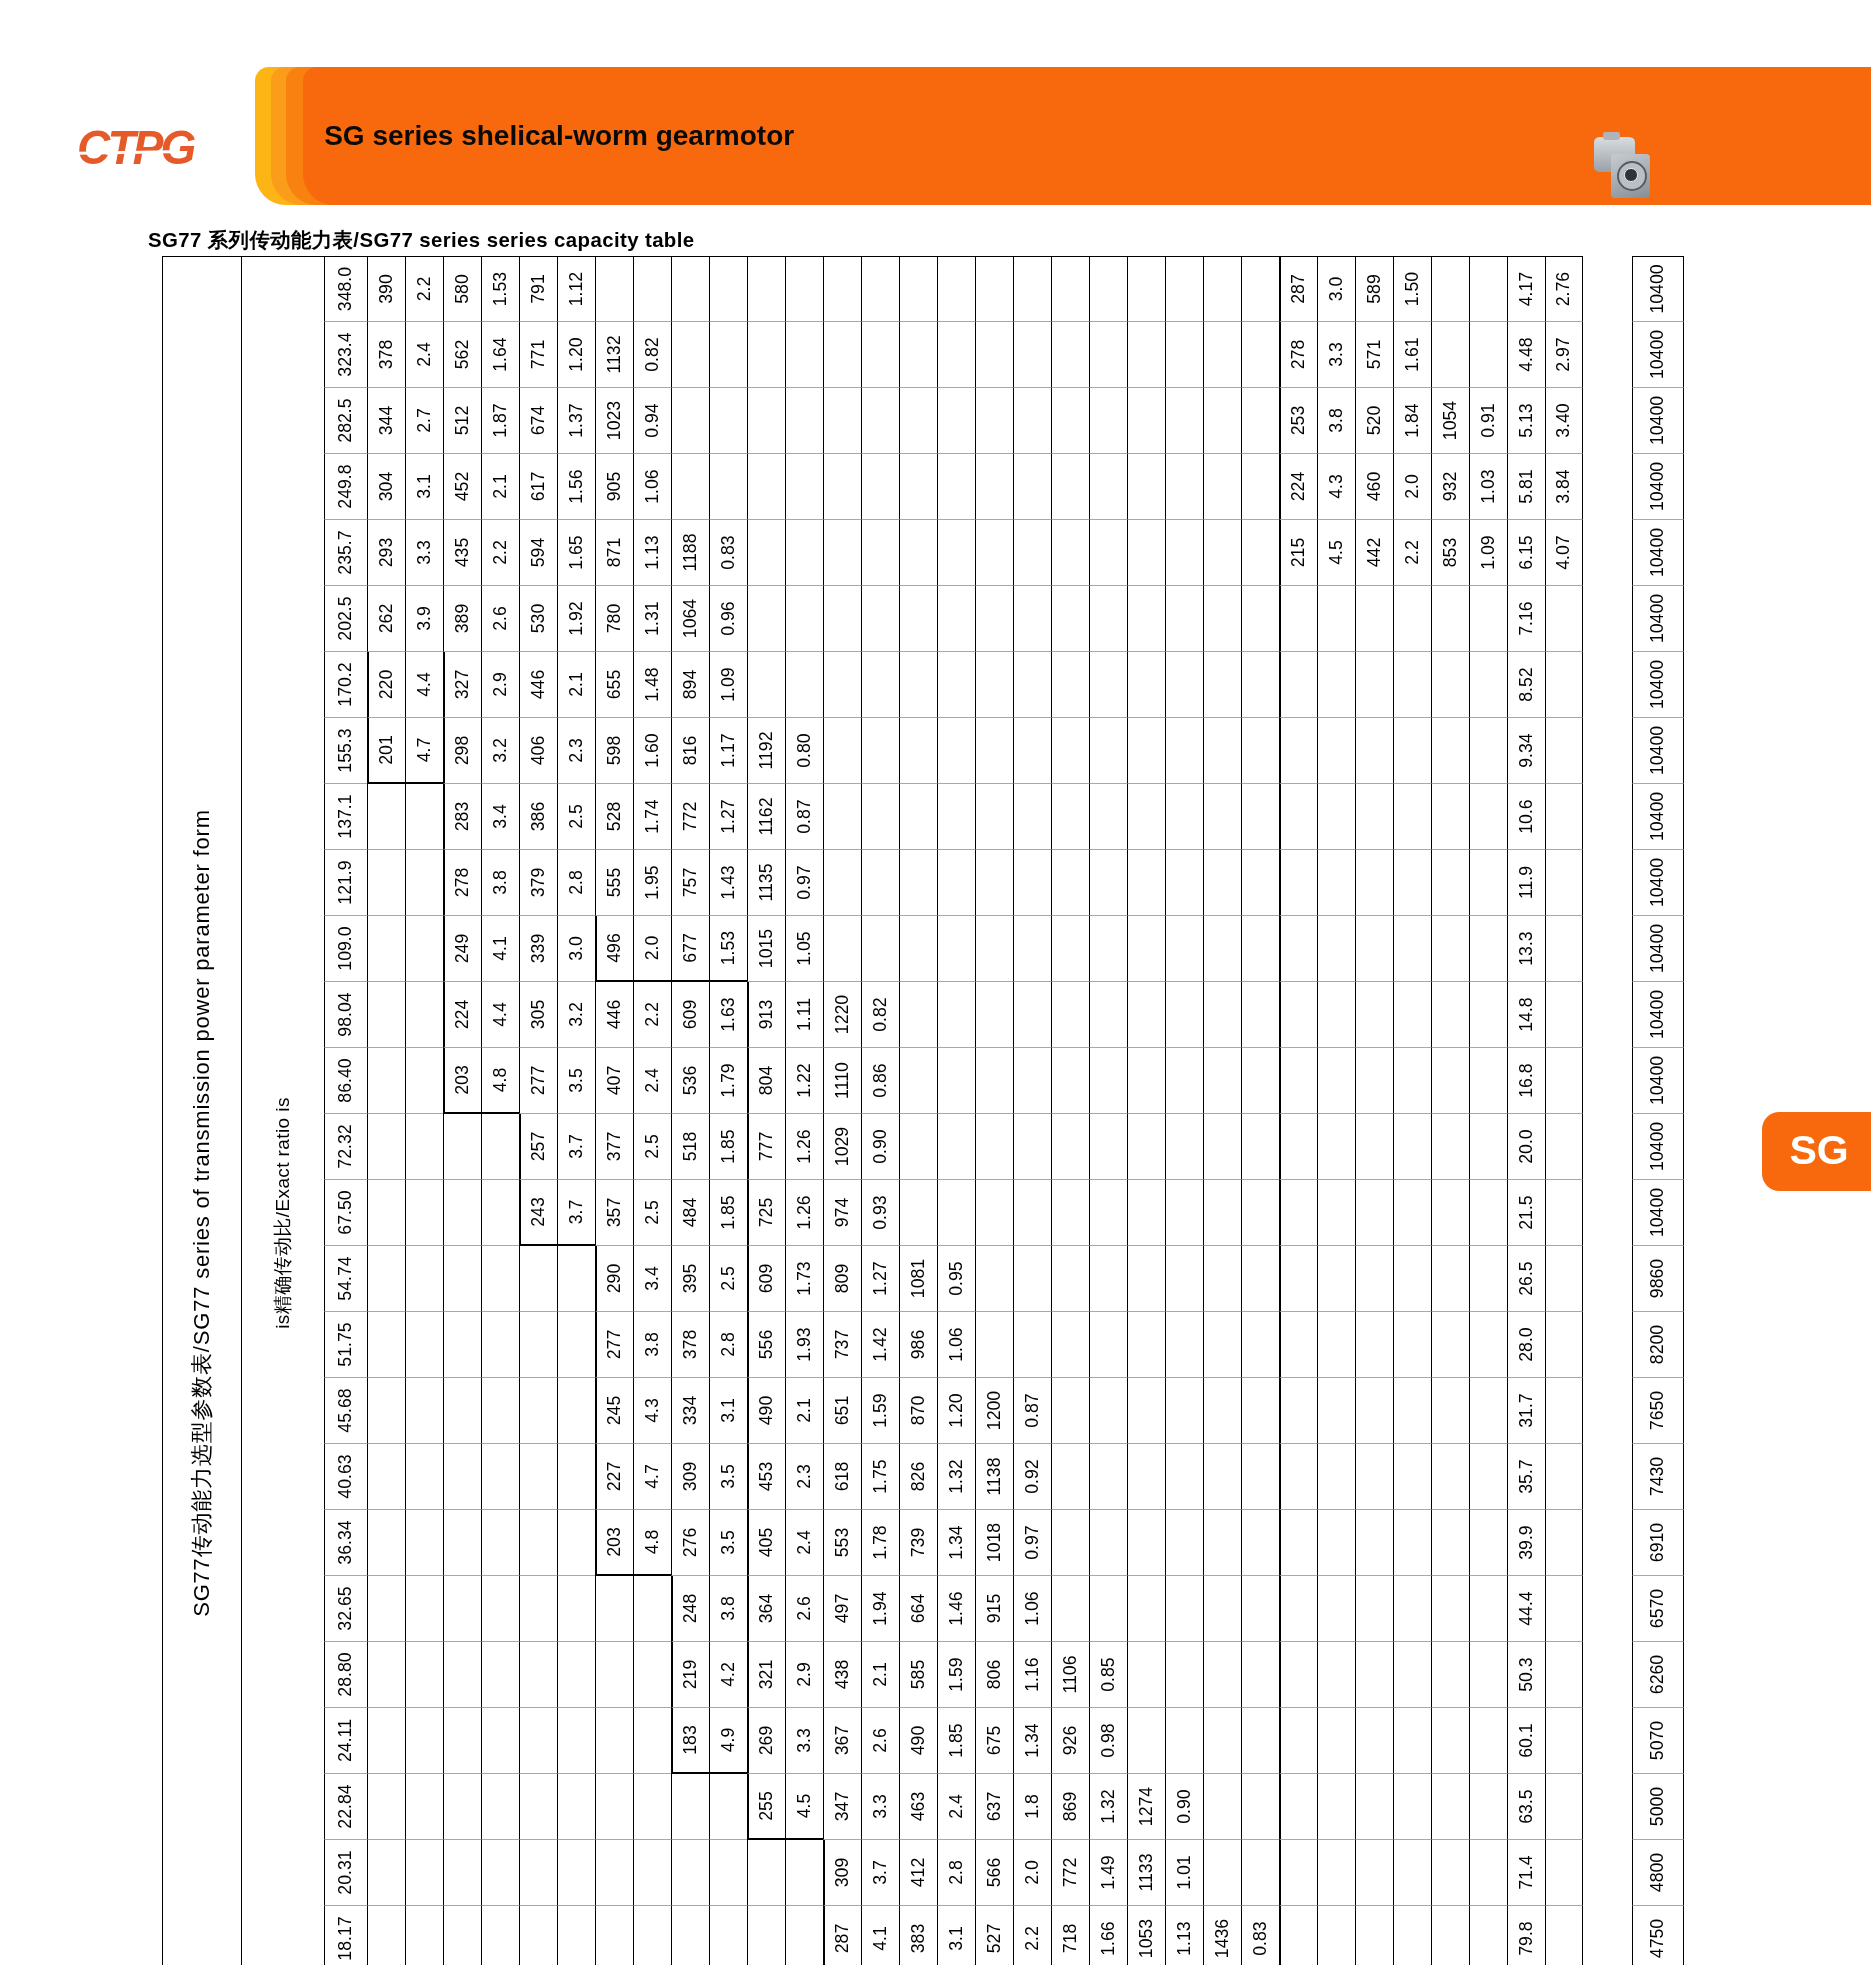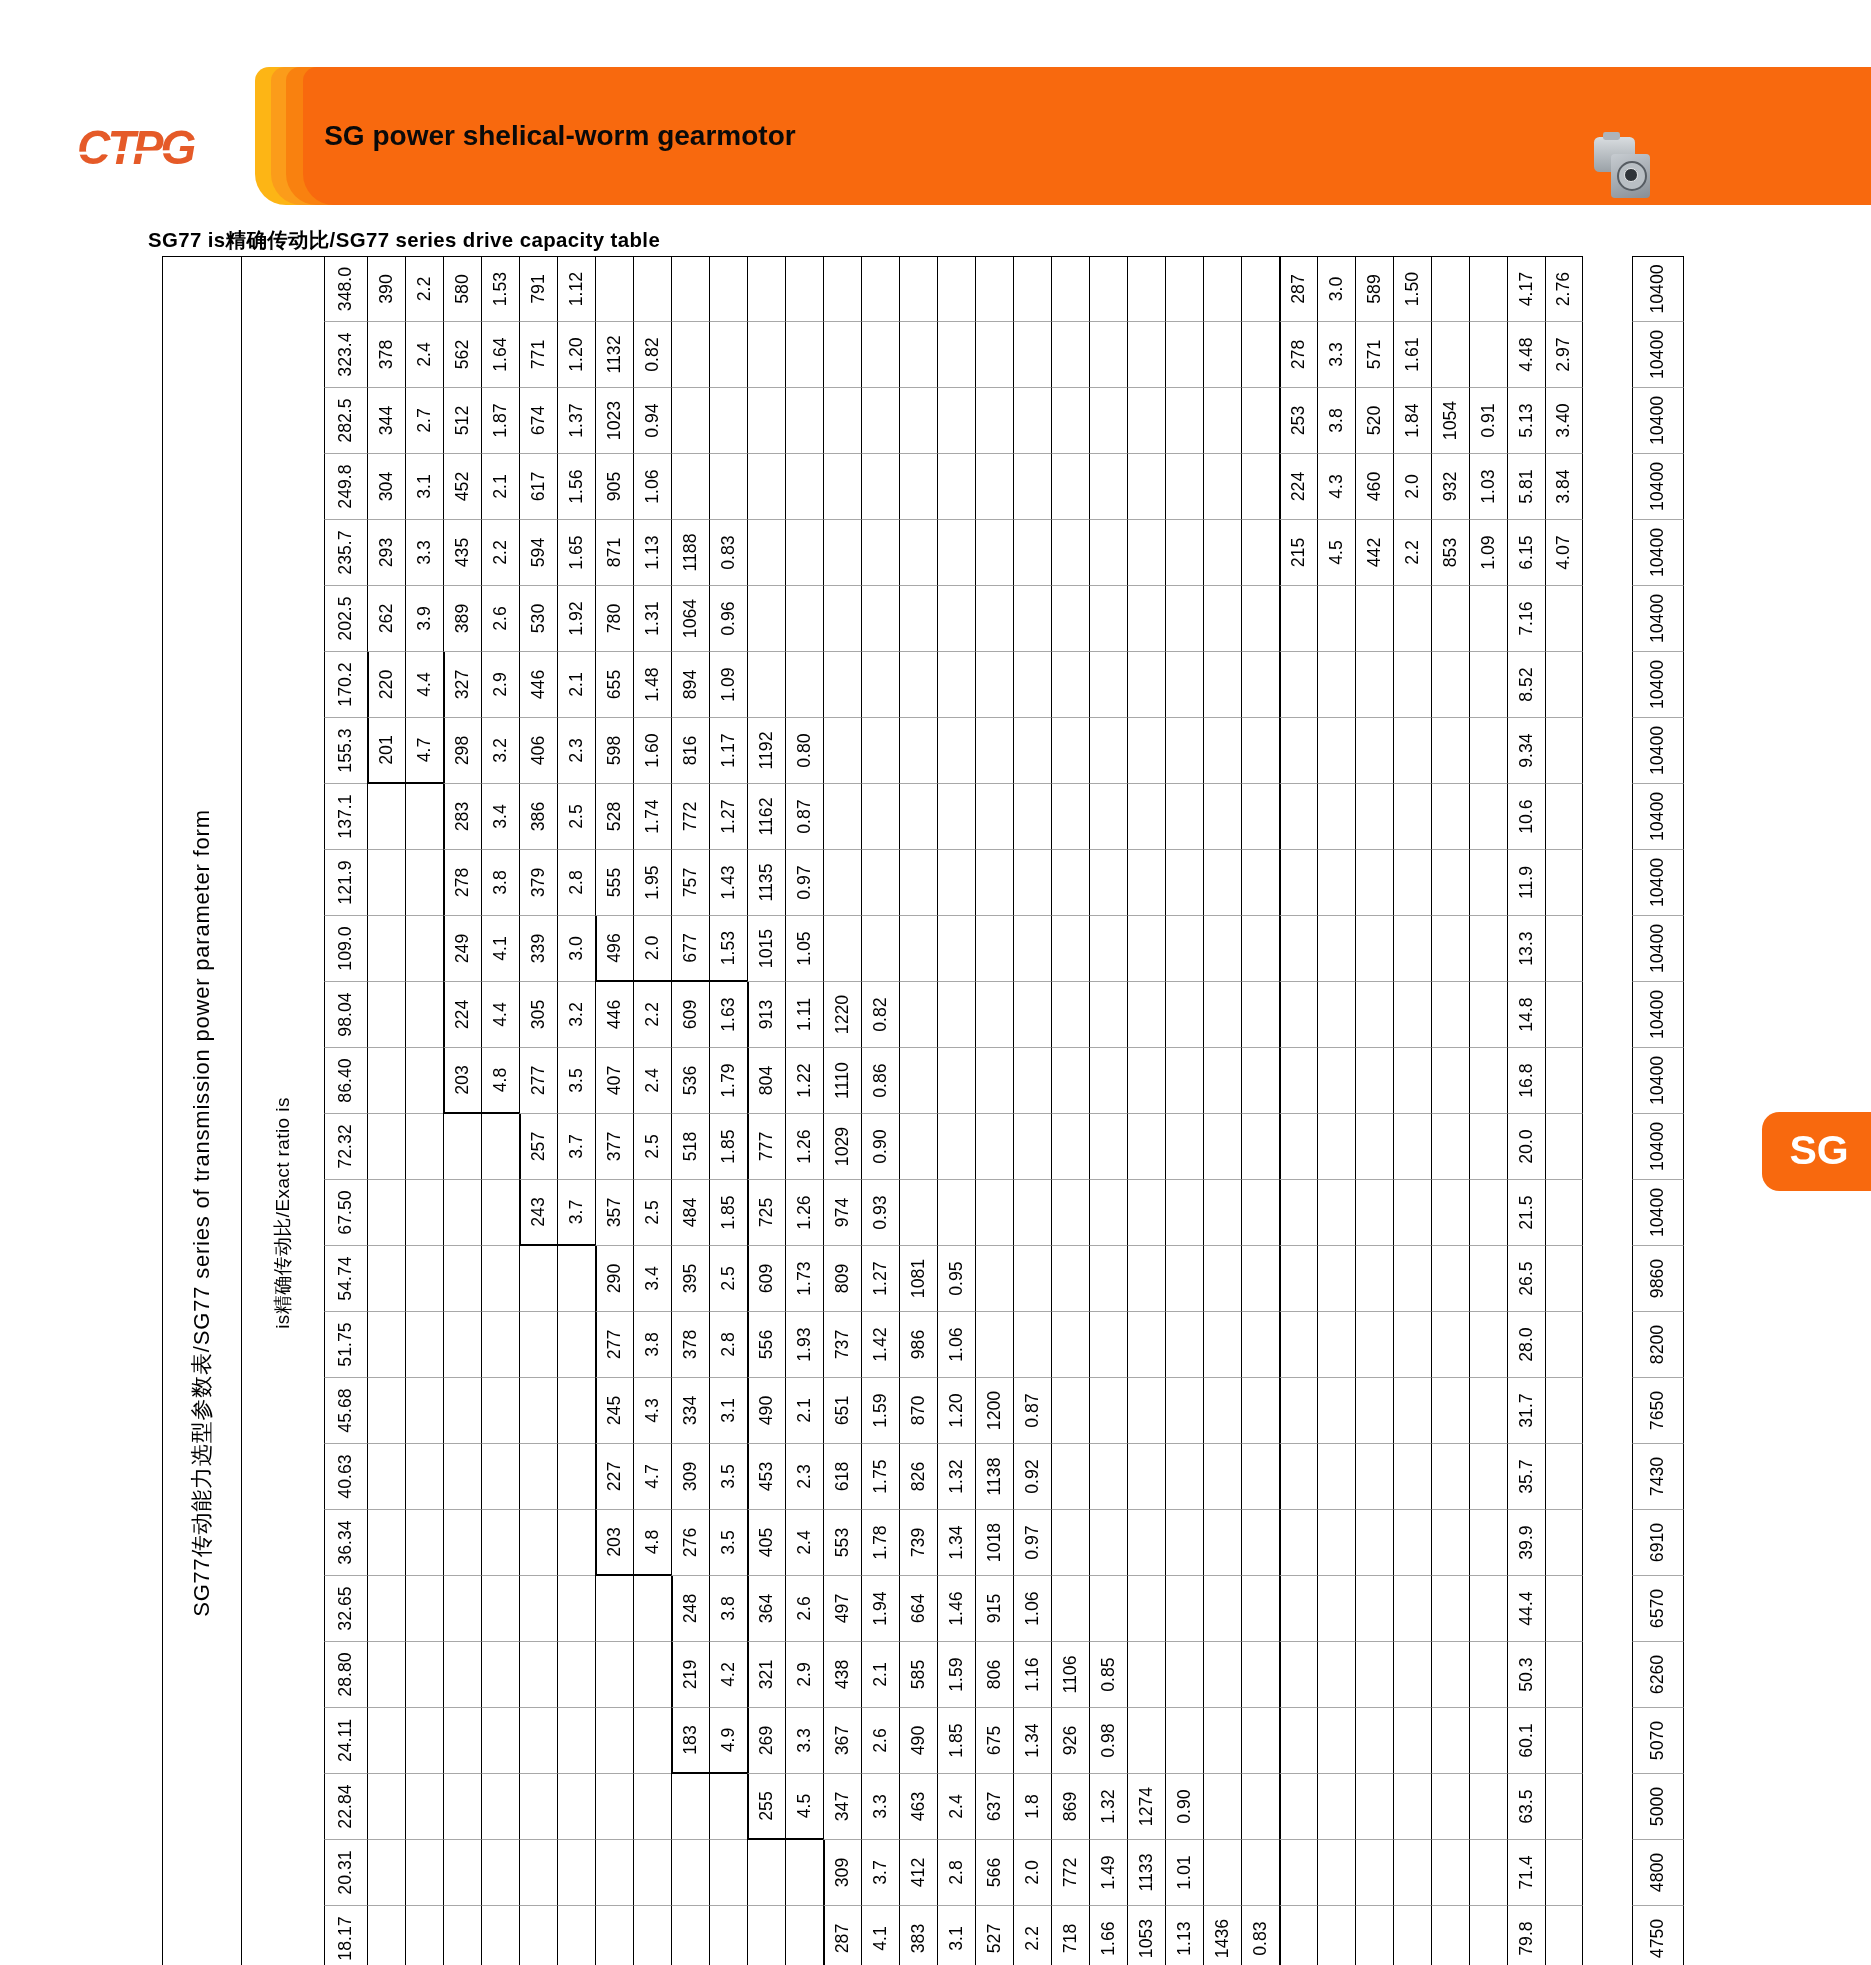--- a/index.html
+++ b/index.html
@@ -67,32 +67,32 @@
   <span>CTPG</span>
   <div class="slit"></div>
 </div>
 
 <div class="banner">
   <div class="layer l1"></div>
   <div class="layer l2"></div>
   <div class="layer l3"></div>
   <div class="layer l4"></div>
   <div class="txt">
-    <span class="en">SG power shelical-worm gearmotor</span>
+    <span class="en">SG series shelical-worm gearmotor</span>
   </div>
   <div class="gear">
     <div class="motor"></div>
     <div class="cap"></div>
     <div class="box"></div>
     <div class="flange"></div>
     <div class="hub"></div>
   </div>
 </div>
 
-<div class="section-title">SG77 is精确传动比/SG77 series drive capacity table</div>
+<div class="section-title">SG77 系列传动能力表/SG77 series series capacity table</div>
 
 <div class="rot">
   <div class="tbl" id="tbl">
       <div class="cell ctB clb cr fTitle" style="grid-area: 1 / 3 / 2 / 32;">SG77传动能力选型参数表/SG77 series of transmission power parameter form</div>
       <div class="cell ct clb cr fIs" style="grid-area: 2 / 3 / 3 / 32;">is精确传动比/Exact ratio is</div>
       <div class="cell ct cl" style="grid-area: 3 / 6 / 4 / 7;">18.17</div>
       <div class="cell ct cl" style="grid-area: 3 / 7 / 4 / 8;">20.31</div>
       <div class="cell ct cl" style="grid-area: 3 / 8 / 4 / 9;">22.84</div>
       <div class="cell ct cl" style="grid-area: 3 / 9 / 4 / 10;">24.11</div>
       <div class="cell ct cl" style="grid-area: 3 / 10 / 4 / 11;">28.80</div>

